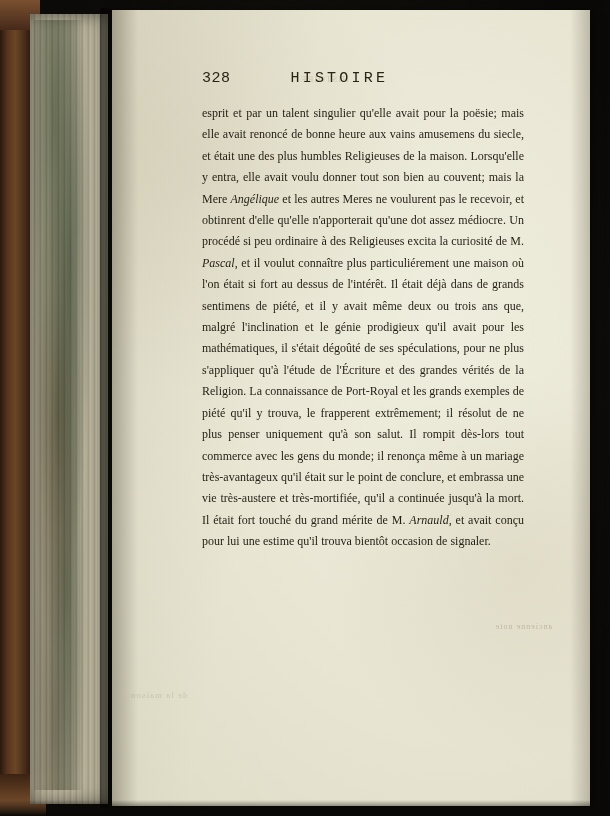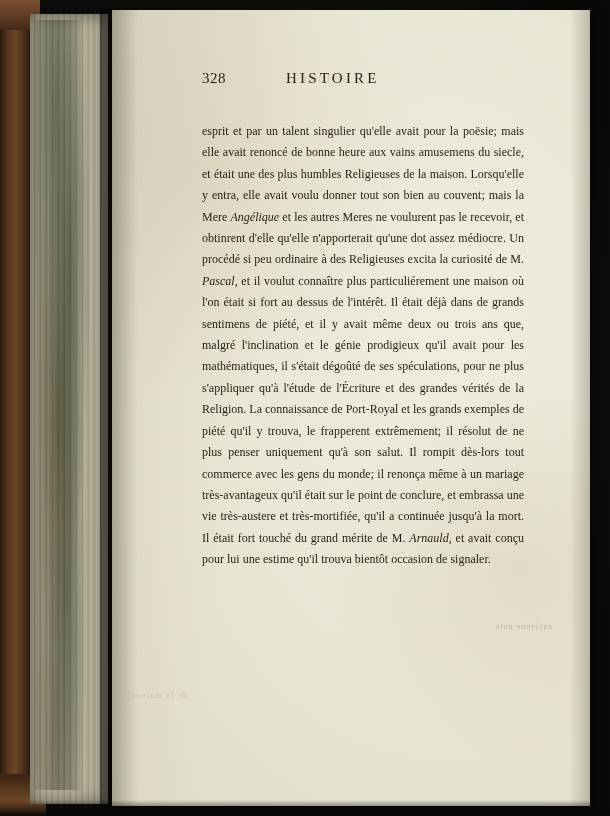--- a/index.html
+++ b/index.html
@@ -142,21 +142,22 @@
   .textblock {
     position: absolute;
     left: 90px;
     top: 60px;
     width: 322px;
   }
 
   .pagehead {
     display: flex;
     align-items: center;
-    margin-bottom: 34px;
+    margin-bottom: 16px;
+    font-family: Liberation Mono, monospace;
   }
   .folio {
     font-size: 15px;
     color: #2a2418;
     letter-spacing: 0.5px;
   }
   .runhead {
     margin-left: 60px;
     font-size: 15px;
     letter-spacing: 3.2px;

